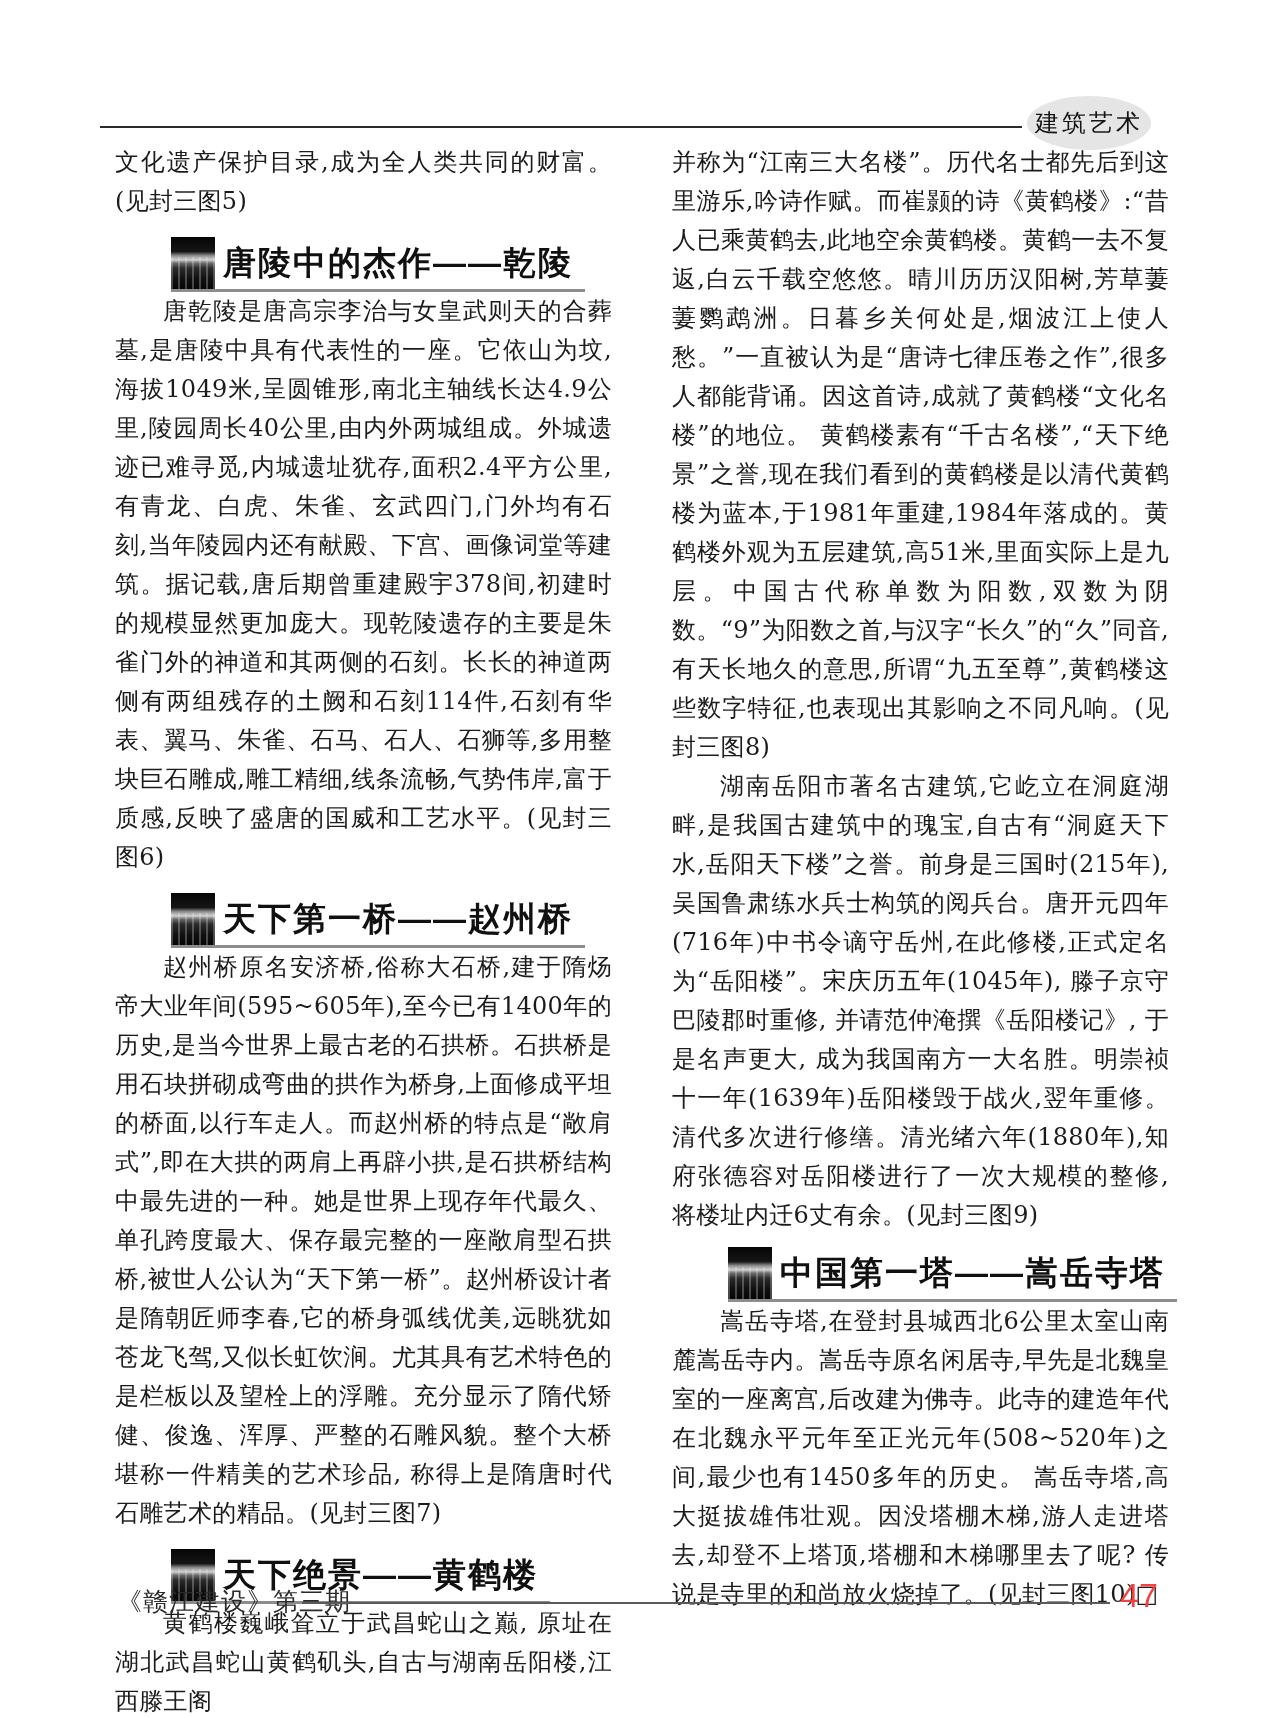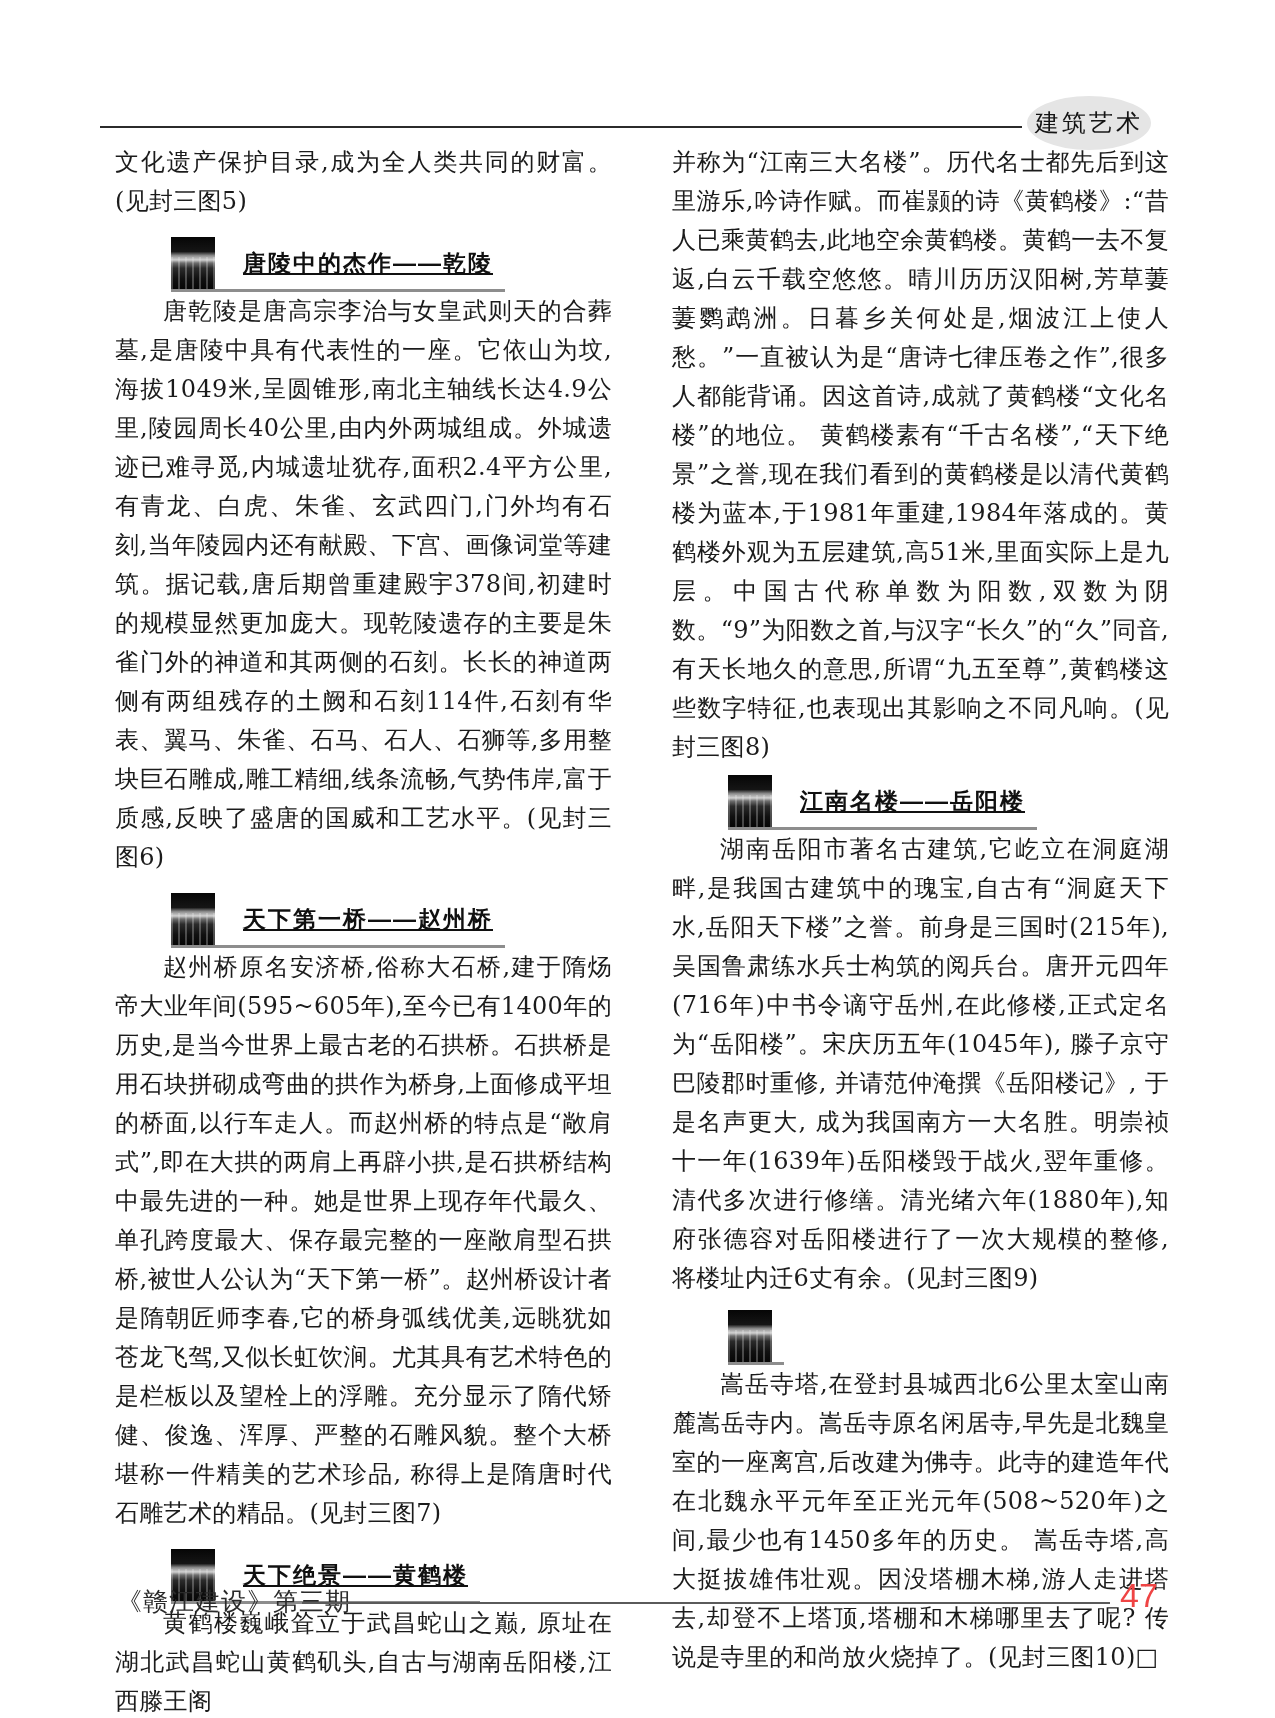--- a/index.html
+++ b/index.html
@@ -45,22 +45,22 @@
       #6e6e6e 50%, #2b2b2b 60%, #101010 80%, #060606 100%);
   }
   .thumb::after{
     content:"";position:absolute;left:0;right:0;top:38%;bottom:0;
     background:repeating-linear-gradient(90deg,
       rgba(235,235,235,.5) 0 2px, rgba(255,255,255,0) 2px 7px);
     opacity:.55;
   }
   .heading-text{
     font-family:"Liberation Sans",sans-serif;font-weight:bold;
-    font-size:23px;line-height:52px;color:#101010;
-    padding-left:28px;letter-spacing:2px;white-space:nowrap;text-decoration:underline;
+    font-size:33px;line-height:52px;color:#101010;
+    padding-left:8px;letter-spacing:2px;white-space:nowrap;
   }
   
   .footer-journal{
     position:absolute;left:117px;top:1586px;
     font:25px/1.2 "Liberation Sans",sans-serif;color:#2a2a2a;letter-spacing:1px;
   }
   .footer-rule{
     position:absolute;left:302px;top:1602px;width:808px;height:2px;background:#5a5a5a;
   }
   .footer-page-number{
@@ -97,28 +97,25 @@
     <span class="heading-text">天下绝景——黄鹤楼</span>
   </div>
   <p class="body-text indent mt12">黄鹤楼巍峨耸立于武昌蛇山之巅, 原址在湖北武昌蛇山黄鹤矶头,自古与湖南岳阳楼,江西滕王阁</p>
 
 </div>
 
 <div class="col" id="col-right">
 
   <p class="body-text">并称为“江南三大名楼”。历代名士都先后到这里游乐,吟诗作赋。而崔颢的诗《黄鹤楼》:“昔人已乘黄鹤去,此地空余黄鹤楼。黄鹤一去不复返,白云千载空悠悠。晴川历历汉阳树,芳草萋萋鹦鹉洲。日暮乡关何处是,烟波江上使人愁。”一直被认为是“唐诗七律压卷之作”,很多人都能背诵。因这首诗,成就了黄鹤楼“文化名楼”的地位。 黄鹤楼素有“千古名楼”,“天下绝景”之誉,现在我们看到的黄鹤楼是以清代黄鹤楼为蓝本,于1981年重建,1984年落成的。黄鹤楼外观为五层建筑,高51米,里面实际上是九层。中国古代称单数为阳数,双数为阴数。“9”为阳数之首,与汉字“长久”的“久”同音,有天长地久的意思,所谓“九五至尊”,黄鹤楼这些数字特征,也表现出其影响之不同凡响。(见封三图8)</p>
 
-  <div class="section-heading mt8">
-    <span class="thumb"></span>
-    <span class="heading-text">江南名楼——岳阳楼</span>
-  </div>
   <p class="body-text indent mt12">湖南岳阳市著名古建筑,它屹立在洞庭湖畔,是我国古建筑中的瑰宝,自古有“洞庭天下水,岳阳天下楼”之誉。前身是三国时(215年),吴国鲁肃练水兵士构筑的阅兵台。唐开元四年(716年)中书令谪守岳州,在此修楼,正式定名为“岳阳楼”。宋庆历五年(1045年), 滕子京守巴陵郡时重修, 并请范仲淹撰《岳阳楼记》, 于是名声更大, 成为我国南方一大名胜。明崇祯十一年(1639年)岳阳楼毁于战火,翌年重修。清代多次进行修缮。清光绪六年(1880年),知府张德容对岳阳楼进行了一次大规模的整修, 将楼址内迁6丈有余。(见封三图9)</p>
 
   <div class="section-heading mt12">
     <span class="thumb"></span>
+    <span class="heading-text">中国第一塔——嵩岳寺塔</span>
   </div>
   <p class="body-text indent mt12">嵩岳寺塔,在登封县城西北6公里太室山南麓嵩岳寺内。嵩岳寺原名闲居寺,早先是北魏皇室的一座离宫,后改建为佛寺。此寺的建造年代在北魏永平元年至正光元年(508~520年)之间,最少也有1450多年的历史。 嵩岳寺塔,高大挺拔雄伟壮观。因没塔棚木梯,游人走进塔去,却登不上塔顶,塔棚和木梯哪里去了呢? 传说是寺里的和尚放火烧掉了。(见封三图10)□</p>
 
 </div>
 
 <div class="footer-journal">《赣江建设》第三期</div>
 <div class="footer-rule"></div>
 <div class="footer-page-number">47</div>
 
 </body></html>

